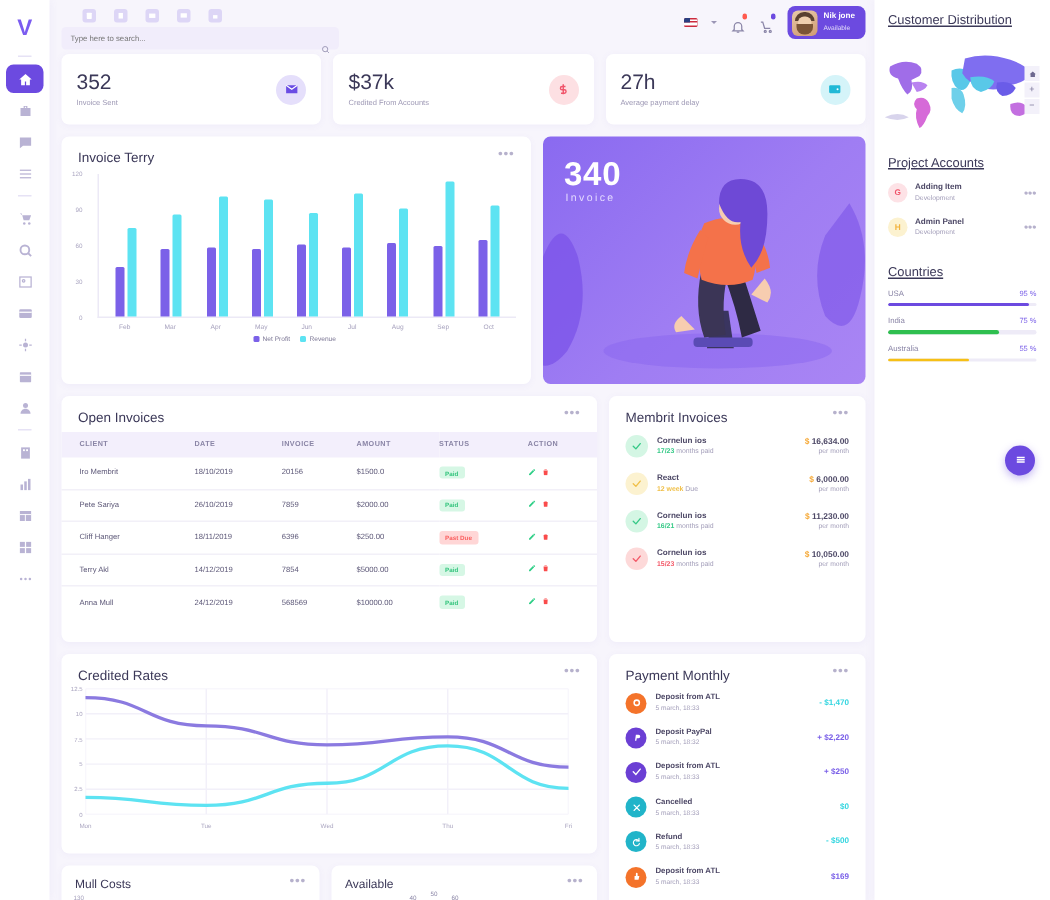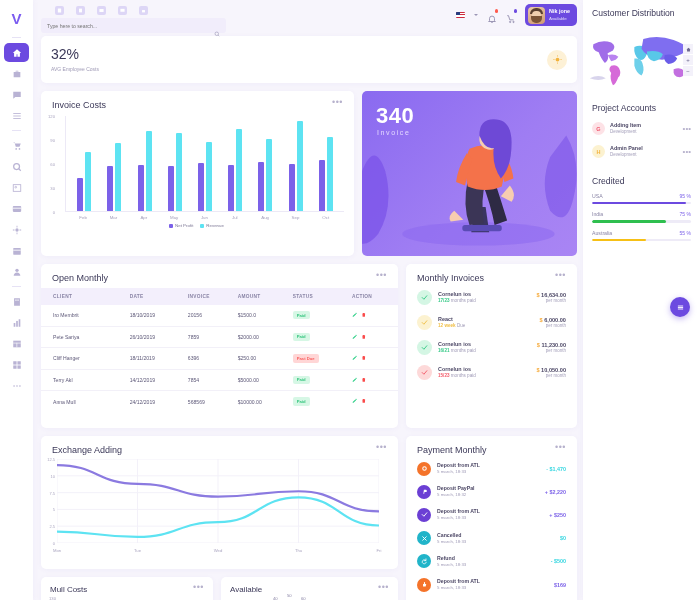--- a/index.html
+++ b/index.html
@@ -213,21 +213,21 @@
   .lc-mini-lab { font-size: 4.2px; color: #a6a1bd; }
   .gauge-wrap { position: relative; height: 32px; display: flex; justify-content: center; padding-top: 2px;}
   .gauge-lab { position: absolute; font-size: 4.2px; color: #8a85a6; }
 
   
   .rightpanel {
     flex: 0 0 117px; width: 117px; height: 600px; background: #fff;
     padding: 8px 9px; position: relative; overflow: hidden;
     box-shadow: -1px 0 6px rgba(125,105,200,.05);
   }
-  .rp-title { font-size: 8.6px; color: #3b3858; margin-bottom: 4px; }
+  .rp-title { font-size: 8.6px; color: #3b3858; margin-bottom: 4px; text-decoration: underline; }
   .map-wrap { position: relative; height: 75px; margin: 0 -4px; }
   .map-ctrls { position: absolute; right: 2px; top: 22px; display: flex; flex-direction: column; gap: 1px;}
   .map-btn {
     width: 10px; height: 10px; background: #f3f1fa; display: flex;
     align-items: center; justify-content: center; font-size: 6px; color: #6e6990;
   }
   .map-btn svg { width: 5px; height: 5px; }
   .rp-section { margin-top: 6px; }
   .ps-row { display: flex; align-items: center; gap: 5px; padding: 5px 0; }
   .ps-ico {
@@ -472,36 +472,59 @@
           </span>
         </div>
       </div>
     </div>
 
     <div class="content">
 
       <div class="stats-row">
         <div class="stat-card">
           <div>
-            <div class="stat-value">32%</div>
-            <div class="stat-label">AVG Employee Costs</div>
-          </div>
-          <div class="stat-ico" style="background:#fdf1d6;color:#f2b33d">
+            <div class="stat-value">352</div>
+            <div class="stat-label">Invoice Sent</div>
+          </div>
+          <div class="stat-ico" style="background:#e5dffb;color:#6a4ce4">
             <svg viewBox="0 0 24 24" fill="currentColor">
-                <circle cx="12" cy="12" r="5"></circle>
-                <path d="M12 1v3M12 20v3M1 12h3M20 12h3" stroke="currentColor" stroke-width="2"></path>
+                <path d="M2 5h20v14H2z"></path>
+                <path d="M2 5l10 7 10-7" stroke="#fff" stroke-width="2" fill="none"></path>
+              </svg>
+          </div>
+        </div>
+        <div class="stat-card">
+          <div>
+            <div class="stat-value">$37k</div>
+            <div class="stat-label">Credited From Accounts</div>
+          </div>
+          <div class="stat-ico" style="background:#fde0e3;color:#f0546a">
+            <svg viewBox="0 0 24 24" fill="none" stroke="currentColor" stroke-width="2.5">
+                <path d="M12 3v18M16 7H10a3 3 0 0 0 0 6h4a3 3 0 0 1 0 6H8"></path>
+              </svg>
+          </div>
+        </div>
+        <div class="stat-card">
+          <div>
+            <div class="stat-value">27h</div>
+            <div class="stat-label">Average payment delay</div>
+          </div>
+          <div class="stat-ico" style="background:#d5f4f9;color:#21b9d6">
+            <svg viewBox="0 0 24 24" fill="currentColor">
+                <rect x="2" y="5" width="20" height="14" rx="2"></rect>
+                <circle cx="17" cy="12" r="1.8" fill="#fff"></circle>
               </svg>
           </div>
         </div>
       </div>
 
       <div class="mid-row">
         <div class="card chart-card">
           <div class="card-head">
-            <div class="card-title">Invoice Costs</div>
+            <div class="card-title">Invoice Terry</div>
             <div class="dots">•••</div>
           </div>
           <div class="barchart">
             <div class="bc-plot" id="bcPlot">
               <div class="bc-bars" id="bcBars">
                   <div class="bc-group">
                     <div class="bc-bar np" style="height: 32.8px; background: rgb(123, 97, 232);"></div>
                     <div class="bc-bar rv" style="height: 59.2px; background: rgb(93, 227, 242);"></div>
                   </div>
                   <div class="bc-group">
@@ -586,21 +609,21 @@
             <path d="M131 40 q0 -18 16 -18 q20 0 20 26 q0 28 -12 40 q-10 -14 -8 -34 q-10 2 -16 -14z" fill="#6e49d6"></path>
             <path d="M103 124 q-8 6 -4 12 l14 -2z" fill="#f7cdb0"></path>
             <path d="M165 96 q8 10 2 18 l-12 -6z" fill="#f7cdb0"></path>
           </svg>
         </div>
       </div>
 
       <div class="low-row">
         <div class="card invoices-card">
           <div class="card-head">
-            <div class="card-title">Open Monthly</div>
+            <div class="card-title">Open Invoices</div>
             <div class="dots">•••</div>
           </div>
           <table class="inv">
             <thead>
                 <tr id="invHead">
                   <th>CLIENT</th>
                   <th>DATE</th>
                   <th>INVOICE</th>
                   <th>AMOUNT</th>
                   <th>STATUS</th>
@@ -692,21 +715,21 @@
                         </svg></span>
                     </span>
                   </td>
                 </tr>
               </tbody>
           </table>
         </div>
 
         <div class="card monthly-card">
           <div class="card-head">
-            <div class="card-title">Monthly Invoices</div>
+            <div class="card-title">Membrit Invoices</div>
             <div class="dots">•••</div>
           </div>
           <div id="miList">
               <div class="mi-row">
                 <div class="mi-ico" style="background:#d4f6e4;color:#36c987">
                   <svg viewBox="0 0 24 24" fill="none" stroke="currentColor" stroke-width="3.2" stroke-linecap="round" stroke-linejoin="round">
                     <path d="M4 12l6 6L20 6"></path>
                   </svg>
                 </div>
                 <div class="mi-txt">
@@ -764,21 +787,21 @@
                 </div>
               </div>
             </div>
         </div>
       </div>
 
       <div class="ex-row">
         <div style="flex:0 0 357px">
           <div class="card exchange-card">
             <div class="card-head">
-              <div class="card-title">Exchange Adding</div>
+              <div class="card-title">Credited Rates</div>
               <div class="dots">•••</div>
             </div>
             <div class="linechart">
               <svg id="lcSvg" viewBox="0 0 340 92" preserveAspectRatio="none" style="position:absolute;left:16px;top:2px;width:322px;height:84px">
                   <line x1="0" y1="0" x2="0" y2="92" stroke="#f2f0f9" stroke-width="1"></line>
                   <line x1="85" y1="0" x2="85" y2="92" stroke="#f2f0f9" stroke-width="1"></line>
                   <line x1="170" y1="0" x2="170" y2="92" stroke="#f2f0f9" stroke-width="1"></line>
                   <line x1="255" y1="0" x2="255" y2="92" stroke="#f2f0f9" stroke-width="1"></line>
                   <line x1="340" y1="0" x2="340" y2="92" stroke="#f2f0f9" stroke-width="1"></line>
                   <line x1="0" y1="92" x2="340" y2="92" stroke="#f2f0f9" stroke-width="1"></line>
@@ -961,21 +984,21 @@
             <div class="ps-txt">
               <div class="ps-name">Admin Panel</div>
               <div class="ps-sub">Development</div>
             </div>
             <div class="ps-dots">•••</div>
           </div>
         </div>
     </div>
 
     <div class="rp-section" style="margin-top:12px">
-      <div class="rp-title">Credited</div>
+      <div class="rp-title">Countries</div>
       <div id="ctryList">
           <div class="ctry">
             <div class="ctry-head">
               <span class="ctry-name">USA</span>
               <span class="ctry-pct">95 %</span>
             </div>
             <div class="ctry-track">
               <div class="ctry-fill" style="width:95%;background:#6c4ae0"></div>
             </div>
           </div>

